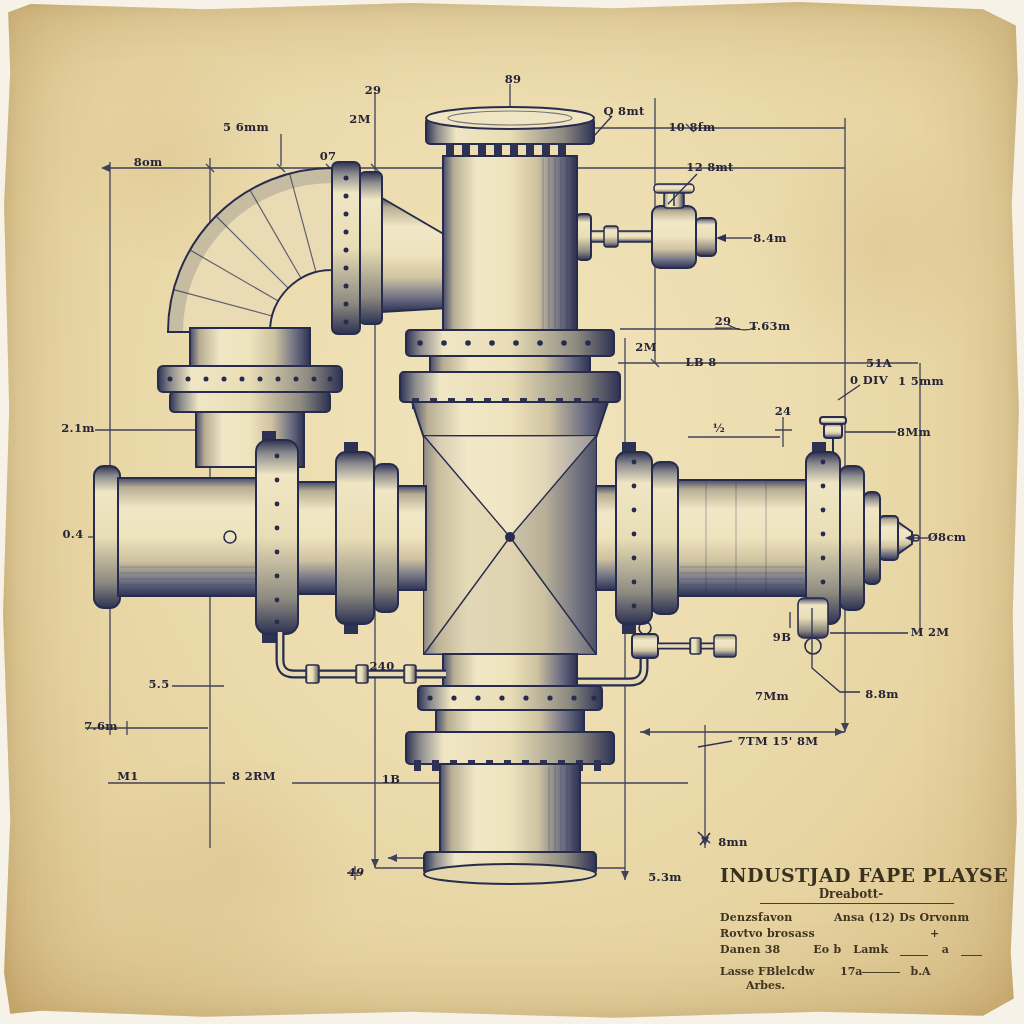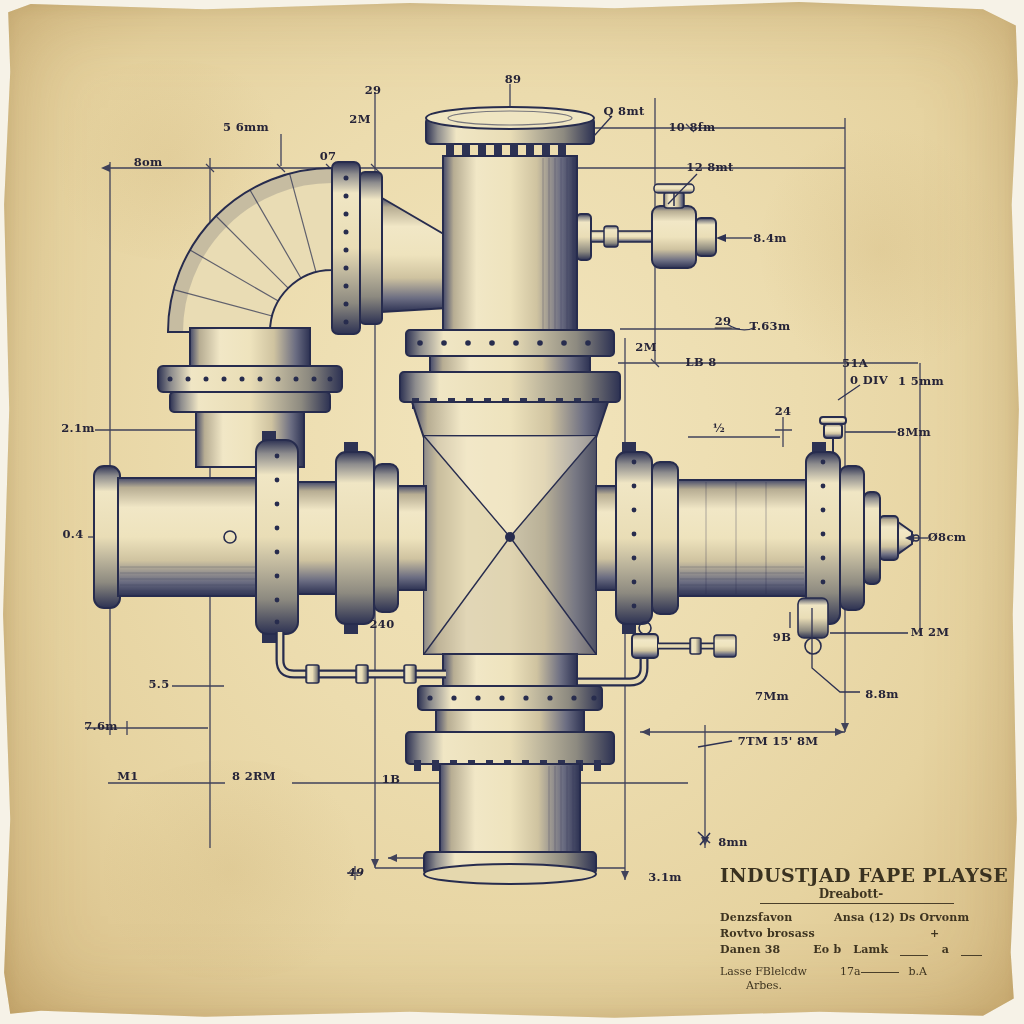--- a/index.html
+++ b/index.html
@@ -25,21 +25,21 @@
     position:absolute;left:720px;top:864px;width:262px;
     font-family:"DejaVu Serif",serif;color:#3e3420;
   }
   .tb-title{font-size:19px;font-weight:700;letter-spacing:.4px;white-space:nowrap;color:#3a3220;}
   .tb-sub{text-align:center;font-size:12px;font-weight:700;margin-top:1px;}
   .tb-subline{border-top:1.3px solid #4a3f2a;margin:2px 28px 7px 40px;}
   .tb-row{display:flex;font-size:11px;font-weight:700;margin-top:3px;letter-spacing:.2px;align-items:flex-end;gap:6px;}
   .tb-row .l{width:108px;}
   .tb-row .m{flex:0 0 auto;margin-right:6px;}
   .uline{display:inline-block;border-bottom:1.2px solid #4a3f2a;height:7px;}
-  .tb-row4{display:flex;font-size:11px;font-weight:400;margin-top:9px;align-items:flex-start;}
+  .tb-row4{display:flex;font-size:11px;font-weight:700;margin-top:9px;align-items:flex-start;}
   .tb-row4 .left2{width:120px;line-height:1.25;}
   .tb-row4 .ind{margin-left:26px;}
 </style>
 </head>
 <body>
 
 <div class="paper"></div>
 <div class="stain s1"></div>
 <div class="stain s2"></div>
 <div class="stain s3"></div>
@@ -378,43 +378,43 @@
     <span class="dim-label" style="left: 148px; top: 162px;">8om</span>
     <span class="dim-label" style="left: 513px; top: 79px;">89</span>
     <span class="dim-label" style="left: 624px; top: 111px;">Q 8mt</span>
     <span class="dim-label" style="left: 692px; top: 127px;">10 8fm</span>
     <span class="dim-label" style="left: 710px; top: 167px;">12 8mt</span>
     <span class="dim-label" style="left: 770px; top: 238px;">8.4m</span>
     <span class="dim-label u" style="left: 723px; top: 321px;">29</span>
     <span class="dim-label" style="left: 770px; top: 326px;">T.63m</span>
     <span class="dim-label" style="left: 646px; top: 347px;">2M</span>
     <span class="dim-label" style="left: 701px; top: 362px;">LB 8</span>
-    <span class="dim-label" style="left: 855px; top: 363px;">51A</span>
+    <span class="dim-label" style="left: 879px; top: 363px;">51A</span>
     <span class="dim-label" style="left: 869px; top: 380px;">0 DIV</span>
     <span class="dim-label" style="left: 921px; top: 381px;">1 5mm</span>
     <span class="dim-label" style="left: 783px; top: 411px;">24</span>
     <span class="dim-label" style="left: 719px; top: 428px;">½</span>
     <span class="dim-label" style="left: 914px; top: 432px;">8Mm</span>
     <span class="dim-label" style="left: 78px; top: 428px;">2.1m</span>
     <span class="dim-label" style="left: 73px; top: 534px;">0.4</span>
     <span class="dim-label" style="left: 947px; top: 537px;">Ø8cm</span>
     <span class="dim-label" style="left: 930px; top: 632px;">M 2M</span>
     <span class="dim-label" style="left: 782px; top: 637px;">9B</span>
     <span class="dim-label" style="left: 882px; top: 694px;">8.8m</span>
     <span class="dim-label" style="left: 159px; top: 684px; text-align: center;">5.5</span>
-    <span class="dim-label" style="left: 382px; top: 624px;">240</span>
+    <span class="dim-label" style="left: 382px; top: 666px;">240</span>
     <span class="dim-label" style="left: 101px; top: 726px;">7.6m</span>
     <span class="dim-label" style="left: 772px; top: 696px;">7Mm</span>
     <span class="dim-label" style="left: 778px; top: 741px;">7TM 15' 8M</span>
     <span class="dim-label" style="left: 128px; top: 776px;">M1</span>
     <span class="dim-label" style="left: 254px; top: 776px;">8 2RM</span>
     <span class="dim-label" style="left: 391px; top: 779px;">1B</span>
     <span class="dim-label" style="left: 733px; top: 842px;">8mn</span>
     <span class="dim-label" style="left: 356px; top: 872px; font-style: italic;">49</span>
-    <span class="dim-label" style="left: 665px; top: 877px;">3.1m</span>
+    <span class="dim-label" style="left: 665px; top: 877px;">5.3m</span>
   </div>
 
 <div class="title-block">
   <div class="tb-title"><span>INDUSTJAD FAPE PLAYSE</span></div>
   <div class="tb-sub">Dreabott-</div>
   <div class="tb-subline"></div>
   <div class="tb-row">
     <span class="l">Denzsfavon</span>
     <span class="m">Ansa (12) Ds Orvonm</span>
   </div>

